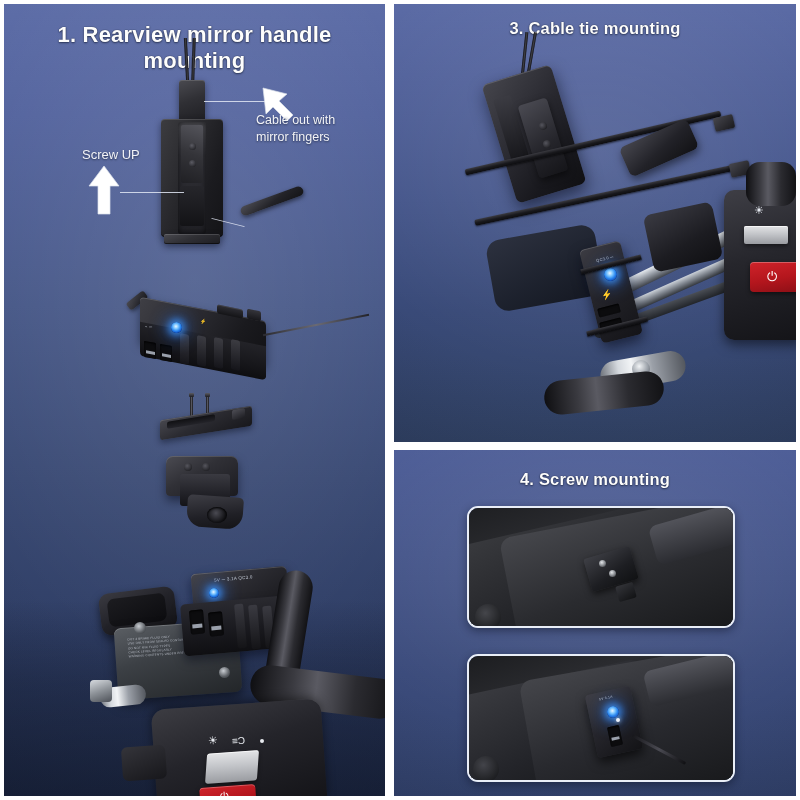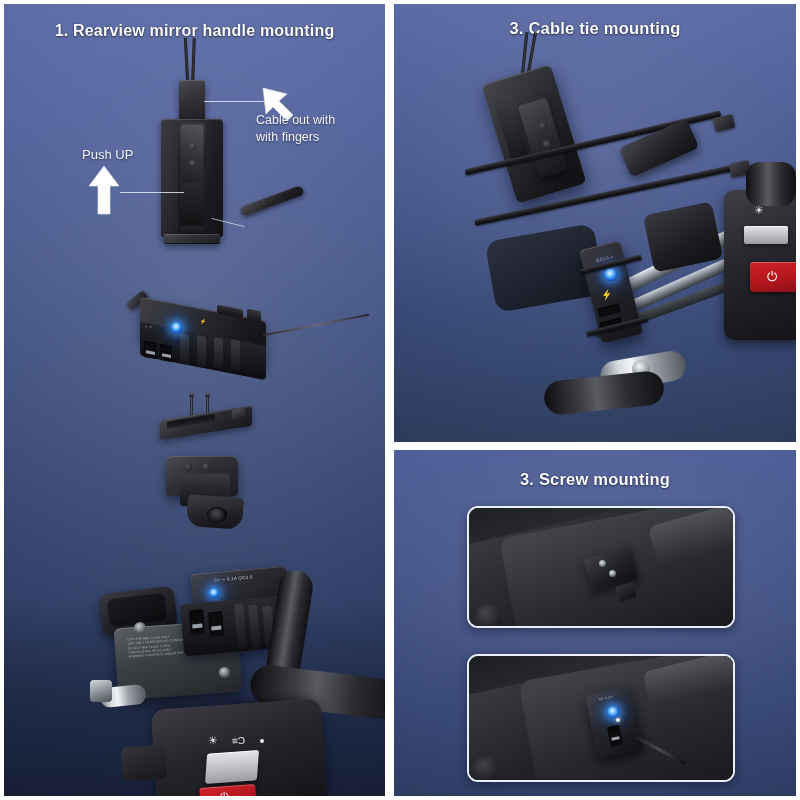--- a/index.html
+++ b/index.html
@@ -22,21 +22,21 @@
   .bg3 { background:linear-gradient(180deg,#4f5f98 0%,#45558a 30%,#3b4b7b 65%,#35456f 100%); }
 
   .vignette { position:absolute; inset:0;
     background:radial-gradient(120% 90% at 50% 35%, rgba(255,255,255,0.10) 0%, rgba(255,255,255,0.0) 55%, rgba(10,18,40,0.28) 100%); }
 
   .title {
     position:absolute; left:0; right:0; text-align:center;
     color:#fdfdfd; font-weight:bold; letter-spacing:.2px;
     text-shadow:0 1px 2px rgba(8,14,32,.55), 0 0 1px rgba(8,14,32,.8);
   }
-  #t1 { top:18px; font-size:16px; }
+  #t1 { top:18px; font-size:22px; }
   #t2 { top:15px; font-size:16.5px; }
   #t3 { top:20px; font-size:16.5px; }
 
   
   .part { position:absolute; }
   .blk { background:linear-gradient(110deg,#3c3c40 0%,#2a2a2e 38%,#1b1b1f 70%,#141417 100%); }
   .blk2 { background:linear-gradient(160deg,#4a4a50 0%,#303035 45%,#1d1d21 100%); }
   .blk3 { background:linear-gradient(200deg,#55555c 0%,#343439 50%,#202024 100%); }
   .edge { box-shadow:inset 0 1px 0 rgba(255,255,255,.14), inset 0 -1px 0 rgba(0,0,0,.55), 0 3px 7px rgba(6,10,24,.48); }
 
@@ -105,24 +105,24 @@
     <div class="part" style="left:235px; top:192px; width:66px; height:10px; border-radius:5px; background:linear-gradient(160deg,#4d4d54,#232328 55%,#141417); transform:rotate(-20deg); box-shadow:0 2px 4px rgba(0,0,0,.5);"></div>
     <div class="leader" style="left:207px; top:218px; width:34px; transform:rotate(14deg);"></div>
 
     <div class="leader" style="left:200px; top:97px; width:62px;"></div>
 
     <svg style="position:absolute; left:253px; top:78px;" width="44" height="44" viewBox="0 0 44 44">
       <polygon points="6,6 30,12 22,19 36,33 30,39 16,25 9,32" fill="#ffffff" stroke="#d9dee8" stroke-width="0.7"></polygon>
     </svg>
     <div class="callout" style="left:252px; top:108px; width:120px;">
       <div>Cable out with</div>
-      <div>with fingers</div>
-    </div>
-
-    <div class="callout" style="left:78px; top:142px; font-size:13px;">Push UP</div>
+      <div>mirror fingers</div>
+    </div>
+
+    <div class="callout" style="left:78px; top:142px; font-size:13px;">Screw UP</div>
     <svg style="position:absolute; left:82px; top:160px;" width="36" height="52" viewBox="0 0 36 52">
       <polygon points="18,2 33,22 24,22 24,50 12,50 12,22 3,22" fill="#ffffff" stroke="#dde2ec" stroke-width="0.7"></polygon>
     </svg>
     <div class="leader" style="left:116px; top:188px; width:64px;"></div>
 
     <div class="part" style="left:122px; top:292px; width:22px; height:9px; border-radius:3px; background:linear-gradient(150deg,#4a4a51,#1a1a1e); transform:rotate(-38deg); box-shadow:0 2px 4px rgba(0,0,0,.5);"></div>
 
     <div class="part" style="left:136px; top:305px; width:126px; height:44px; transform:skewY(11deg); border-radius:4px;
          background:linear-gradient(120deg,#3f3f45 0%,#2b2b31 40%,#1a1a1e 72%,#121215 100%);
          box-shadow:inset 0 1px 0 rgba(255,255,255,.16), 0 5px 10px rgba(6,10,24,.5);"></div>
@@ -272,21 +272,21 @@
       <span style="position:absolute; left:17px; top:7px; color:#fff; font-size:13px;">⏻</span>
     </div>
     <div class="part tube" style="left:352px; top:158px; width:50px; height:44px; border-radius:14px;"></div>
 
     <div class="part" style="left:254px; top:204px; width:70px; height:58px; border-radius:8px; background:linear-gradient(160deg,#3a3a42,#1c1c21 60%,#101013); transform:rotate(-12deg);"></div>
   </div>
 
   <div class="panel" id="panel3">
     <div class="bg bg3"></div>
     <div class="vignette"></div>
-    <div class="title" id="t3">3. Screw mounting</div>
+    <div class="title" id="t3">4. Screw mounting</div>
 
     <div class="inset" style="left:73px; top:56px; width:268px; height:122px;">
       <div style="position:absolute; inset:0; background:linear-gradient(160deg,#1e1f22 0%,#2c2d31 30%,#17181b 62%,#0e0f11 100%);"></div>
 
       <div style="position:absolute; left:-20px; top:18px; width:210px; height:120px; background:linear-gradient(165deg,#3a3b3f,#232428 55%,#141517); transform:rotate(-13deg); border-radius:10px;"></div>
       <div style="position:absolute; left:40px; top:6px; width:250px; height:130px; background:linear-gradient(170deg,#46474c,#2a2b2f 50%,#17181a); transform:rotate(-11deg); border-radius:12px;"></div>
       <div style="position:absolute; left:182px; top:2px; width:120px; height:40px; background:linear-gradient(180deg,#52535a,#2b2c31); transform:rotate(-16deg); border-radius:8px;"></div>
 
       <div style="position:absolute; left:118px; top:44px; width:48px; height:34px; border-radius:3px; background:linear-gradient(160deg,#3e3f45,#1d1e22 60%,#101113); transform:rotate(-16deg); box-shadow:0 3px 7px rgba(0,0,0,.6);"></div>
       <div style="position:absolute; left:130px; top:52px; width:7px; height:7px; border-radius:50%; background:radial-gradient(circle at 40% 35%,#e4e7ea,#76797e 60%,#2a2c30);"></div>

